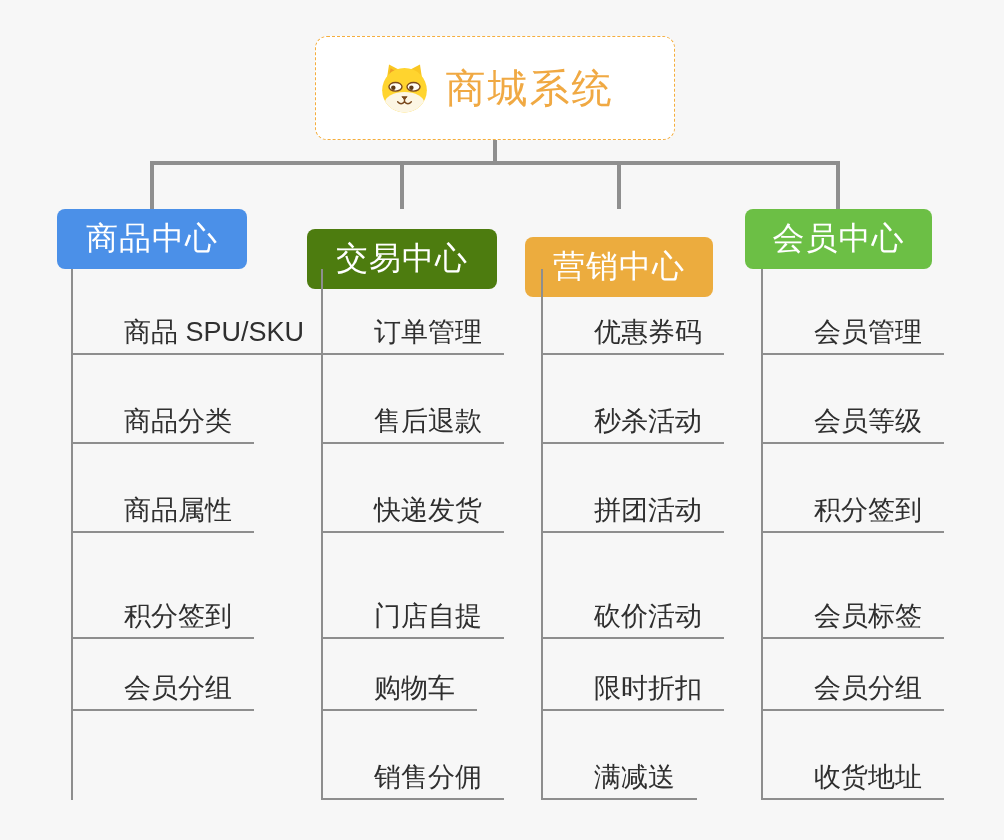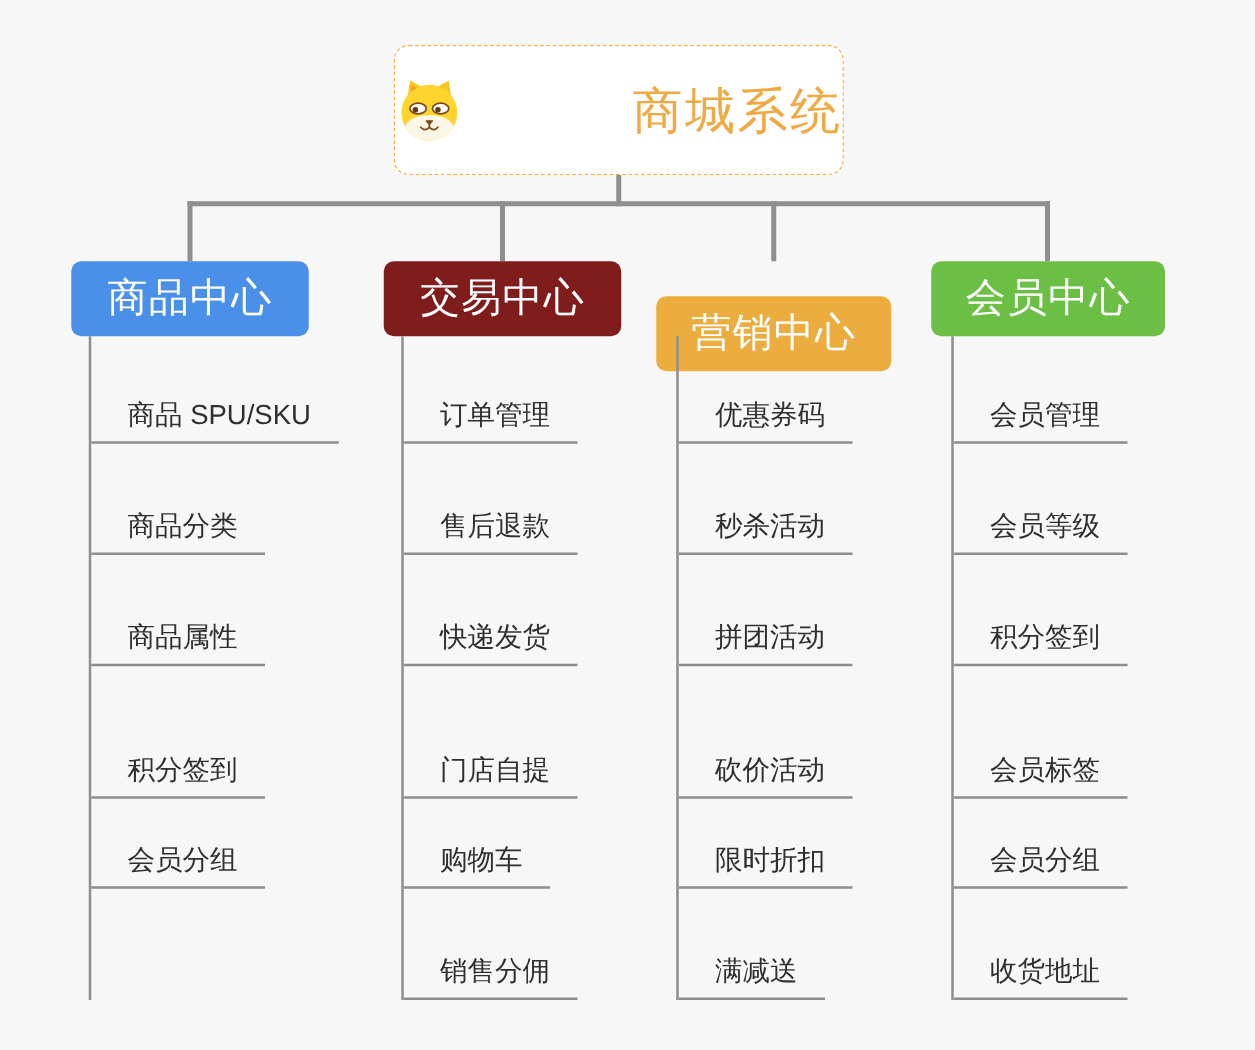--- a/index.html
+++ b/index.html
@@ -13,21 +13,21 @@
     background:#f7f7f7;
     overflow:hidden;
   }
   
   .root-node{
     position:absolute;left:315px;top:36px;
     width:360px;height:104px;
     background:#ffffff;
     border:1px dashed #f5ae3d;
     border-radius:12px;
-    display:flex;align-items:center;justify-content:space-between;
+    display:flex;align-items:center;justify-content:center;
     gap:14px;
     box-sizing:border-box;
     cursor:pointer;
   }
   .root-title{
     font-size:40px;
     color:#f0a943;
     letter-spacing:2px;
     white-space:nowrap;
   }
@@ -63,22 +63,22 @@
     box-sizing:border-box;
   }
   .col-1{left:71px;}
   .col-2{left:321px;}
   .col-3{left:541px;}
   .col-4{left:761px;}
   .leaf{
     position:absolute;left:0;
     width:fit-content;
     max-width:230px;
-    padding:0 22px 6px 29px;
-    font-size:22px;
+    padding:0 22px 6px 51px;
+    font-size:27px;
     line-height:30px;
     color:#2f2f2f;
     border-bottom:2px solid #8e8e8e;
     white-space:nowrap;
     cursor:pointer;
   }
   .leaf:nth-of-type(1){top:48px;}
   .leaf:nth-of-type(2){top:137px;}
   .leaf:nth-of-type(3){top:226px;}
   .leaf:nth-of-type(4){top:332px;}
@@ -118,21 +118,21 @@
   </div>
 
   <div class="line stem"></div>
   <div class="line h-spine"></div>
   <div class="line drop-1"></div>
   <div class="line drop-2"></div>
   <div class="line drop-3"></div>
   <div class="line drop-4"></div>
 
   <div class="branch-box branch-1" style="background: rgb(75, 144, 232);">商品中心</div>
-  <div class="branch-box branch-2" style="background: #7f1d1d;">交易中心</div>
+  <div class="branch-box branch-2" style="background: #4d7c0f; margin-top: 20px;">交易中心</div>
   <div class="branch-box branch-3" style="background: rgb(236, 172, 62); margin-top: 28px;">营销中心</div>
   <div class="branch-box branch-4" style="background: rgb(108, 191, 69);">会员中心</div>
 
   <div class="leaf-col col-1">
     <div class="leaf">商品 SPU/SKU</div>
     <div class="leaf">商品分类</div>
     <div class="leaf">商品属性</div>
     <div class="leaf">积分签到</div>
     <div class="leaf">会员分组</div>
   </div>

